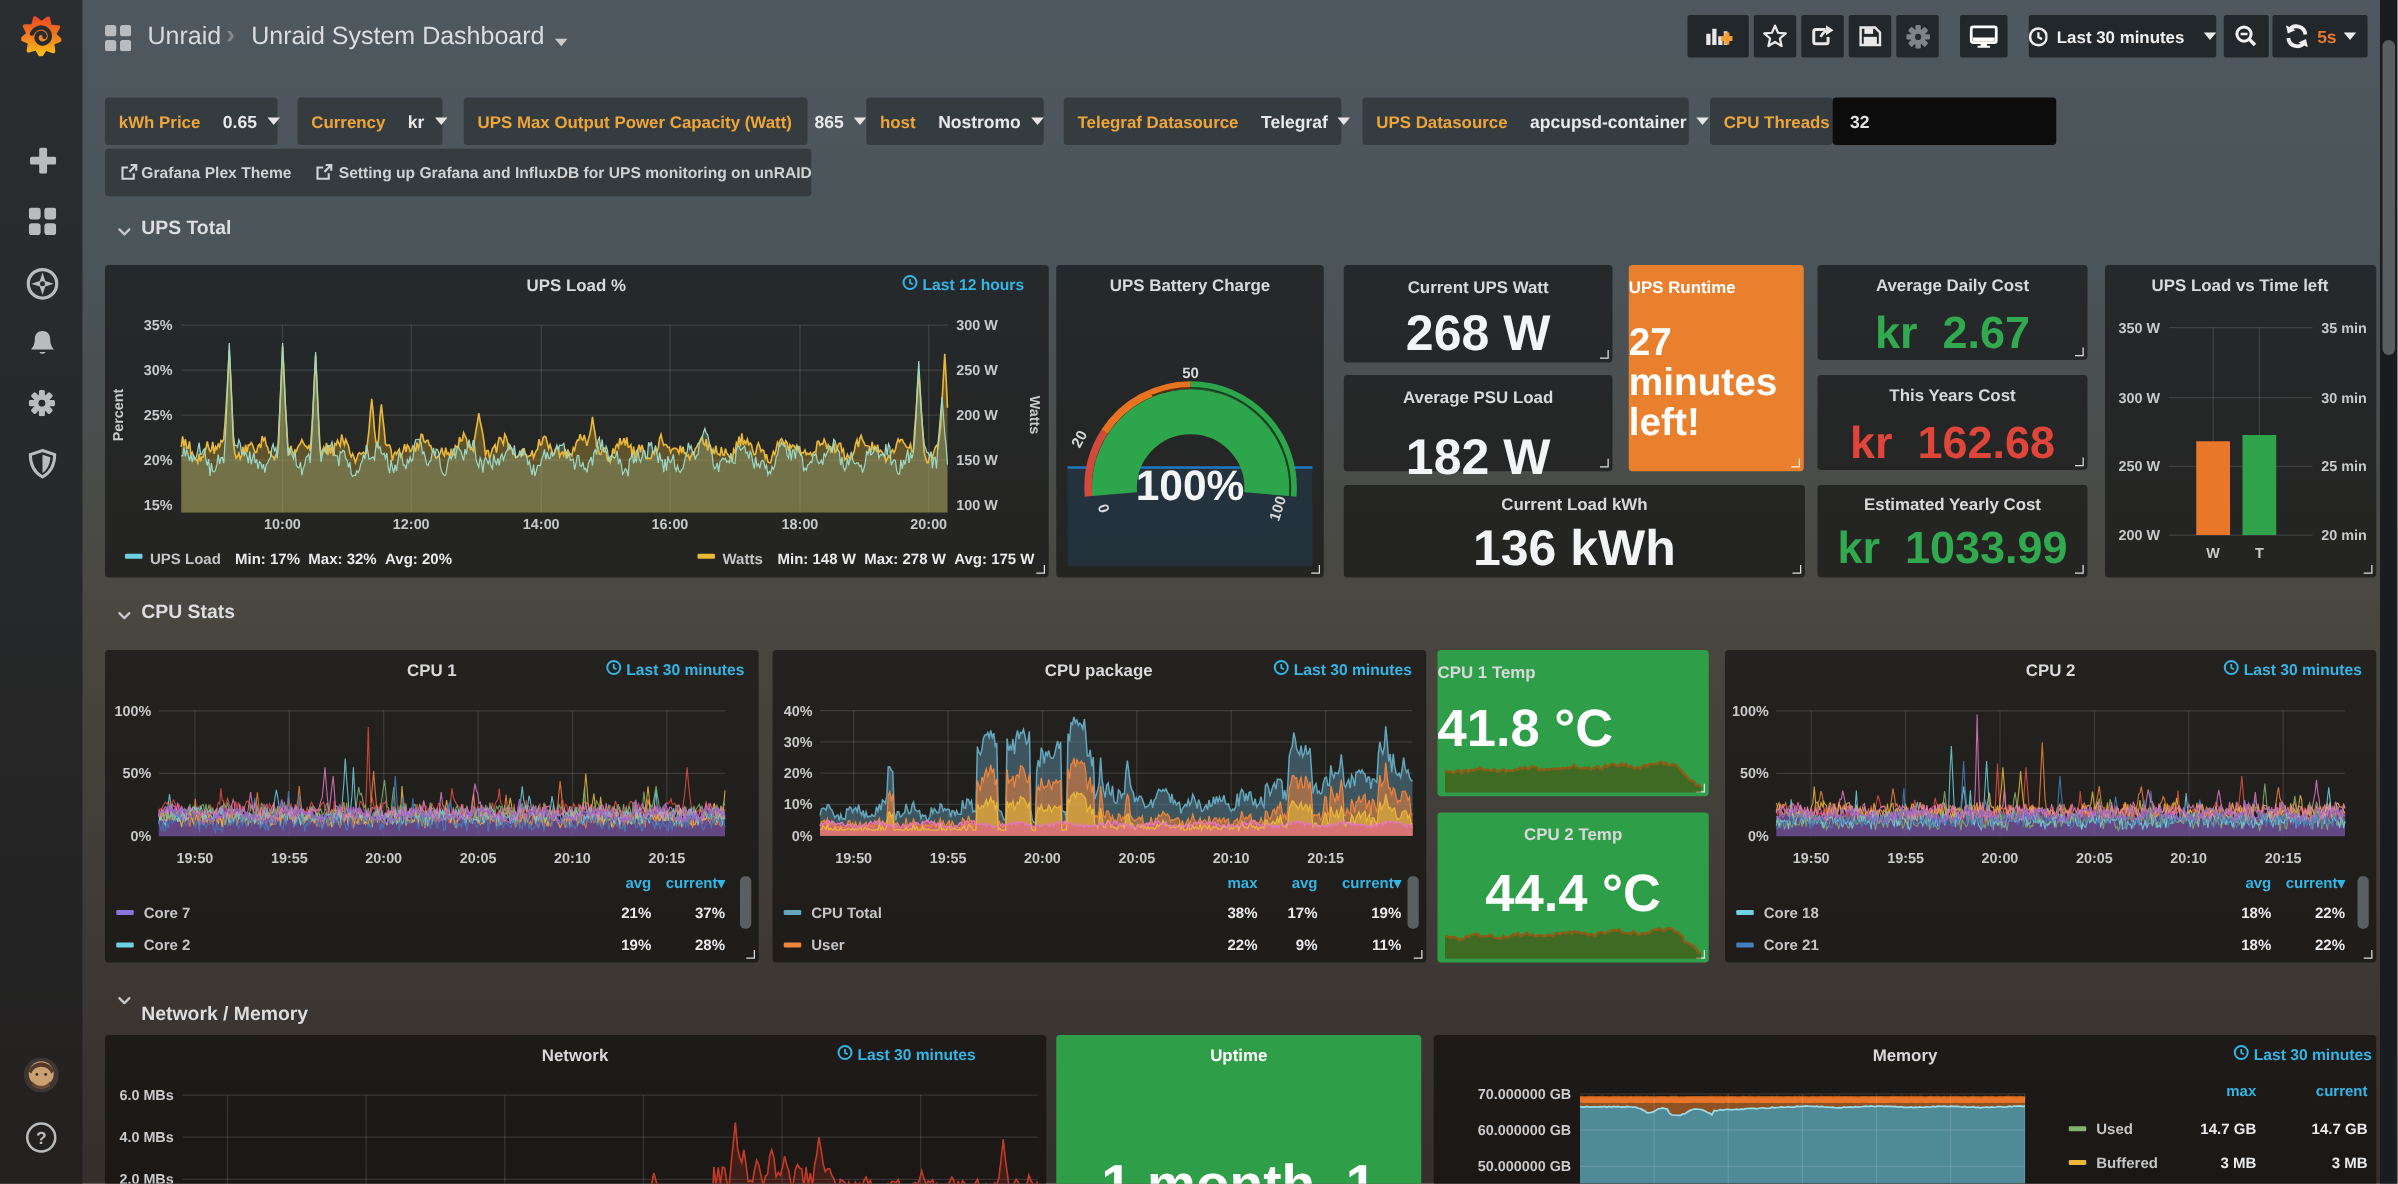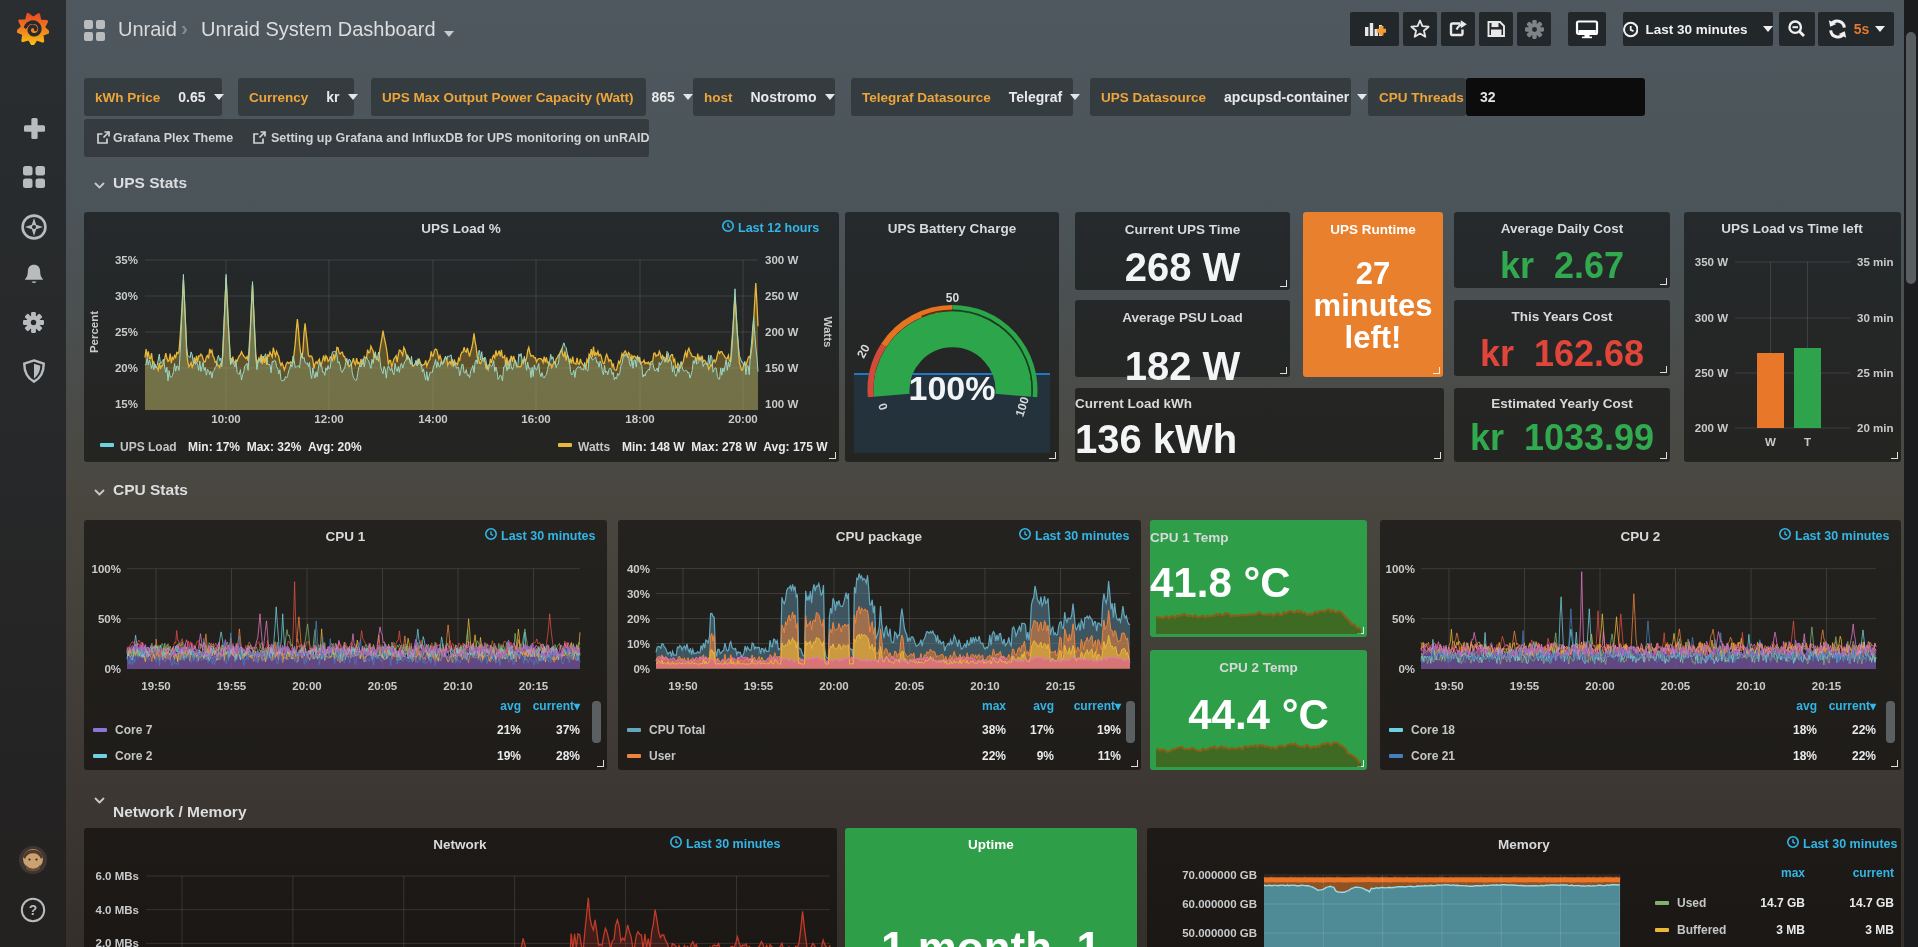--- a/index.html
+++ b/index.html
@@ -331,28 +331,28 @@
     <rect x="508" y="73" width="14" height="4" rx="1" fill="#7eb26d"></rect>
     <text x="530" y="79" class="leg">Used</text>
     <text x="658" y="79" class="legb" text-anchor="end">14.7 GB</text>
     <text x="747" y="79" class="legb" text-anchor="end">14.7 GB</text>
     <rect x="508" y="100" width="14" height="4" rx="1" fill="#eab839"></rect>
     <text x="530" y="106" class="leg">Buffered</text>
     <text x="658" y="106" class="legb" text-anchor="end">3 MB</text>
     <text x="747" y="106" class="legb" text-anchor="end">3 MB</text>
 </svg>
 <div class="abs" style="left:1075px;top:212px;width:215px;text-align:center">
-    <div class="ptitle2" style="margin-top:10px">Current UPS Time</div>
+    <div class="ptitle2" style="margin-top:10px">Current UPS Watt</div>
     <div class="bigval" style="color:#f2f4f5;font-size:40px;margin-top:8px">268 W</div>
   </div>
 <div class="abs" style="left:1075px;top:300px;width:215px;text-align:center">
     <div class="ptitle2" style="margin-top:10px">Average PSU Load</div>
     <div class="bigval" style="color:#f2f4f5;font-size:40px;margin-top:19px">182 W</div>
   </div>
-<div class="abs" style="left:1075px;top:388px;width:369px;">
+<div class="abs" style="left:1075px;top:388px;width:369px;text-align:center">
     <div class="ptitle2" style="margin-top:8px">Current Load kWh</div>
     <div class="bigval" style="color:#f2f4f5;font-size:40px;margin-top:6px">136 kWh</div>
   </div>
 <div class="abs" style="left:1454px;top:212px;width:216px;text-align:center">
     <div class="ptitle2" style="margin-top:9px">Average Daily Cost</div>
     <div class="bigval" style="color:#31a94e;font-size:36px;margin-top:9px">kr&nbsp;&nbsp;2.67</div>
   </div>
 <div class="abs" style="left:1454px;top:300px;width:216px;text-align:center">
     <div class="ptitle2" style="margin-top:9px">This Years Cost</div>
     <div class="bigval" style="color:#e0453a;font-size:36px;margin-top:9px">kr&nbsp;&nbsp;162.68</div>
@@ -362,21 +362,21 @@
     <div class="bigval" style="color:#31a94e;font-size:36px;margin-top:6px">kr&nbsp;&nbsp;1033.99</div>
   </div>
 <div class="abs" style="left:1150px;top:520px;width:217px;text-align:left">
     <div class="ptitle2" style="margin-top:10px">CPU 1 Temp</div>
     <div class="bigval" style="color:#ffffff;font-size:42px;margin-top:14px">41.8 °C</div>
   </div>
 <div class="abs" style="left:1150px;top:650px;width:217px;text-align:center">
     <div class="ptitle2" style="margin-top:10px">CPU 2 Temp</div>
     <div class="bigval" style="color:#ffffff;font-size:42px;margin-top:16px">44.4 °C</div>
   </div>
-<div class="abs" style="left:1303px;top:212px;width:140px;text-align:center">
+<div class="abs" style="left:1303px;top:212px;width:140px;text-align:left">
     <div class="ptitle2" style="margin-top:10px;color:#fff">UPS Runtime</div>
     <div class="bigval" style="font-size:31px;line-height:32px;margin-top:21px;color:#fff">27<br>minutes<br>left!</div>
   </div>
 <div class="abs" style="left:845px;top:828px;width:292px;text-align:center">
     <div class="ptitle2" style="margin-top:9px;color:#fff">Uptime</div>
     <div class="bigval" style="font-size:44px;margin-top:71px;color:#fff;white-space:nowrap">1 month, 1</div>
   </div>
 <div class="vbox" style="left:84px;width:138px">
     <span class="vlabel">kWh Price</span>
     <span class="vval">0.65</span>
@@ -420,21 +420,21 @@
 <span class="abs linktxt" style="left:113px;top:131px">Grafana Plex Theme</span>
 <svg class="abs" style="left:252px;top:130px" width="15" height="15" viewBox="0 0 15 15">
     <path d="M11 8.5 V13 H2 V4 H6.5" fill="none" stroke="#d0d2d3" stroke-width="1.7"></path>
     <path d="M8.5 2 H13 V6.5" fill="none" stroke="#d0d2d3" stroke-width="1.7"></path>
     <path d="M13 2 L7.5 7.5" stroke="#d0d2d3" stroke-width="1.7"></path>
   </svg>
 <span class="abs linktxt" style="left:271px;top:131px">Setting up Grafana and InfluxDB for UPS monitoring on unRAID</span>
 <svg class="abs" style="left:93px;top:179px" width="13" height="13" viewBox="0 0 13 13">
     <path d="M2.5 4.5 L6.5 8.5 L10.5 4.5" fill="none" stroke="#c7c9ca" stroke-width="1.8" stroke-linecap="round" stroke-linejoin="round"></path>
   </svg>
-<div class="abs sechdr" style="left:113px;top:174px">UPS Stats</div>
+<div class="abs sechdr" style="left:113px;top:174px">UPS Total</div>
 <svg class="abs" style="left:93px;top:486px" width="13" height="13" viewBox="0 0 13 13">
     <path d="M2.5 4.5 L6.5 8.5 L10.5 4.5" fill="none" stroke="#c7c9ca" stroke-width="1.8" stroke-linecap="round" stroke-linejoin="round"></path>
   </svg>
 <div class="abs sechdr" style="left:113px;top:481px">CPU Stats</div>
 <svg class="abs" style="left:93px;top:794px" width="13" height="13" viewBox="0 0 13 13">
     <path d="M2.5 4.5 L6.5 8.5 L10.5 4.5" fill="none" stroke="#c7c9ca" stroke-width="1.8" stroke-linecap="round" stroke-linejoin="round"></path>
   </svg>
 <div class="abs sechdr" style="left:113px;top:803px">Network / Memory</div>
 <svg class="abs" style="left:84px;top:20px" width="21" height="21">
     <rect x="0" y="0" width="9" height="9" rx="2" fill="#b9bcbe"></rect>

